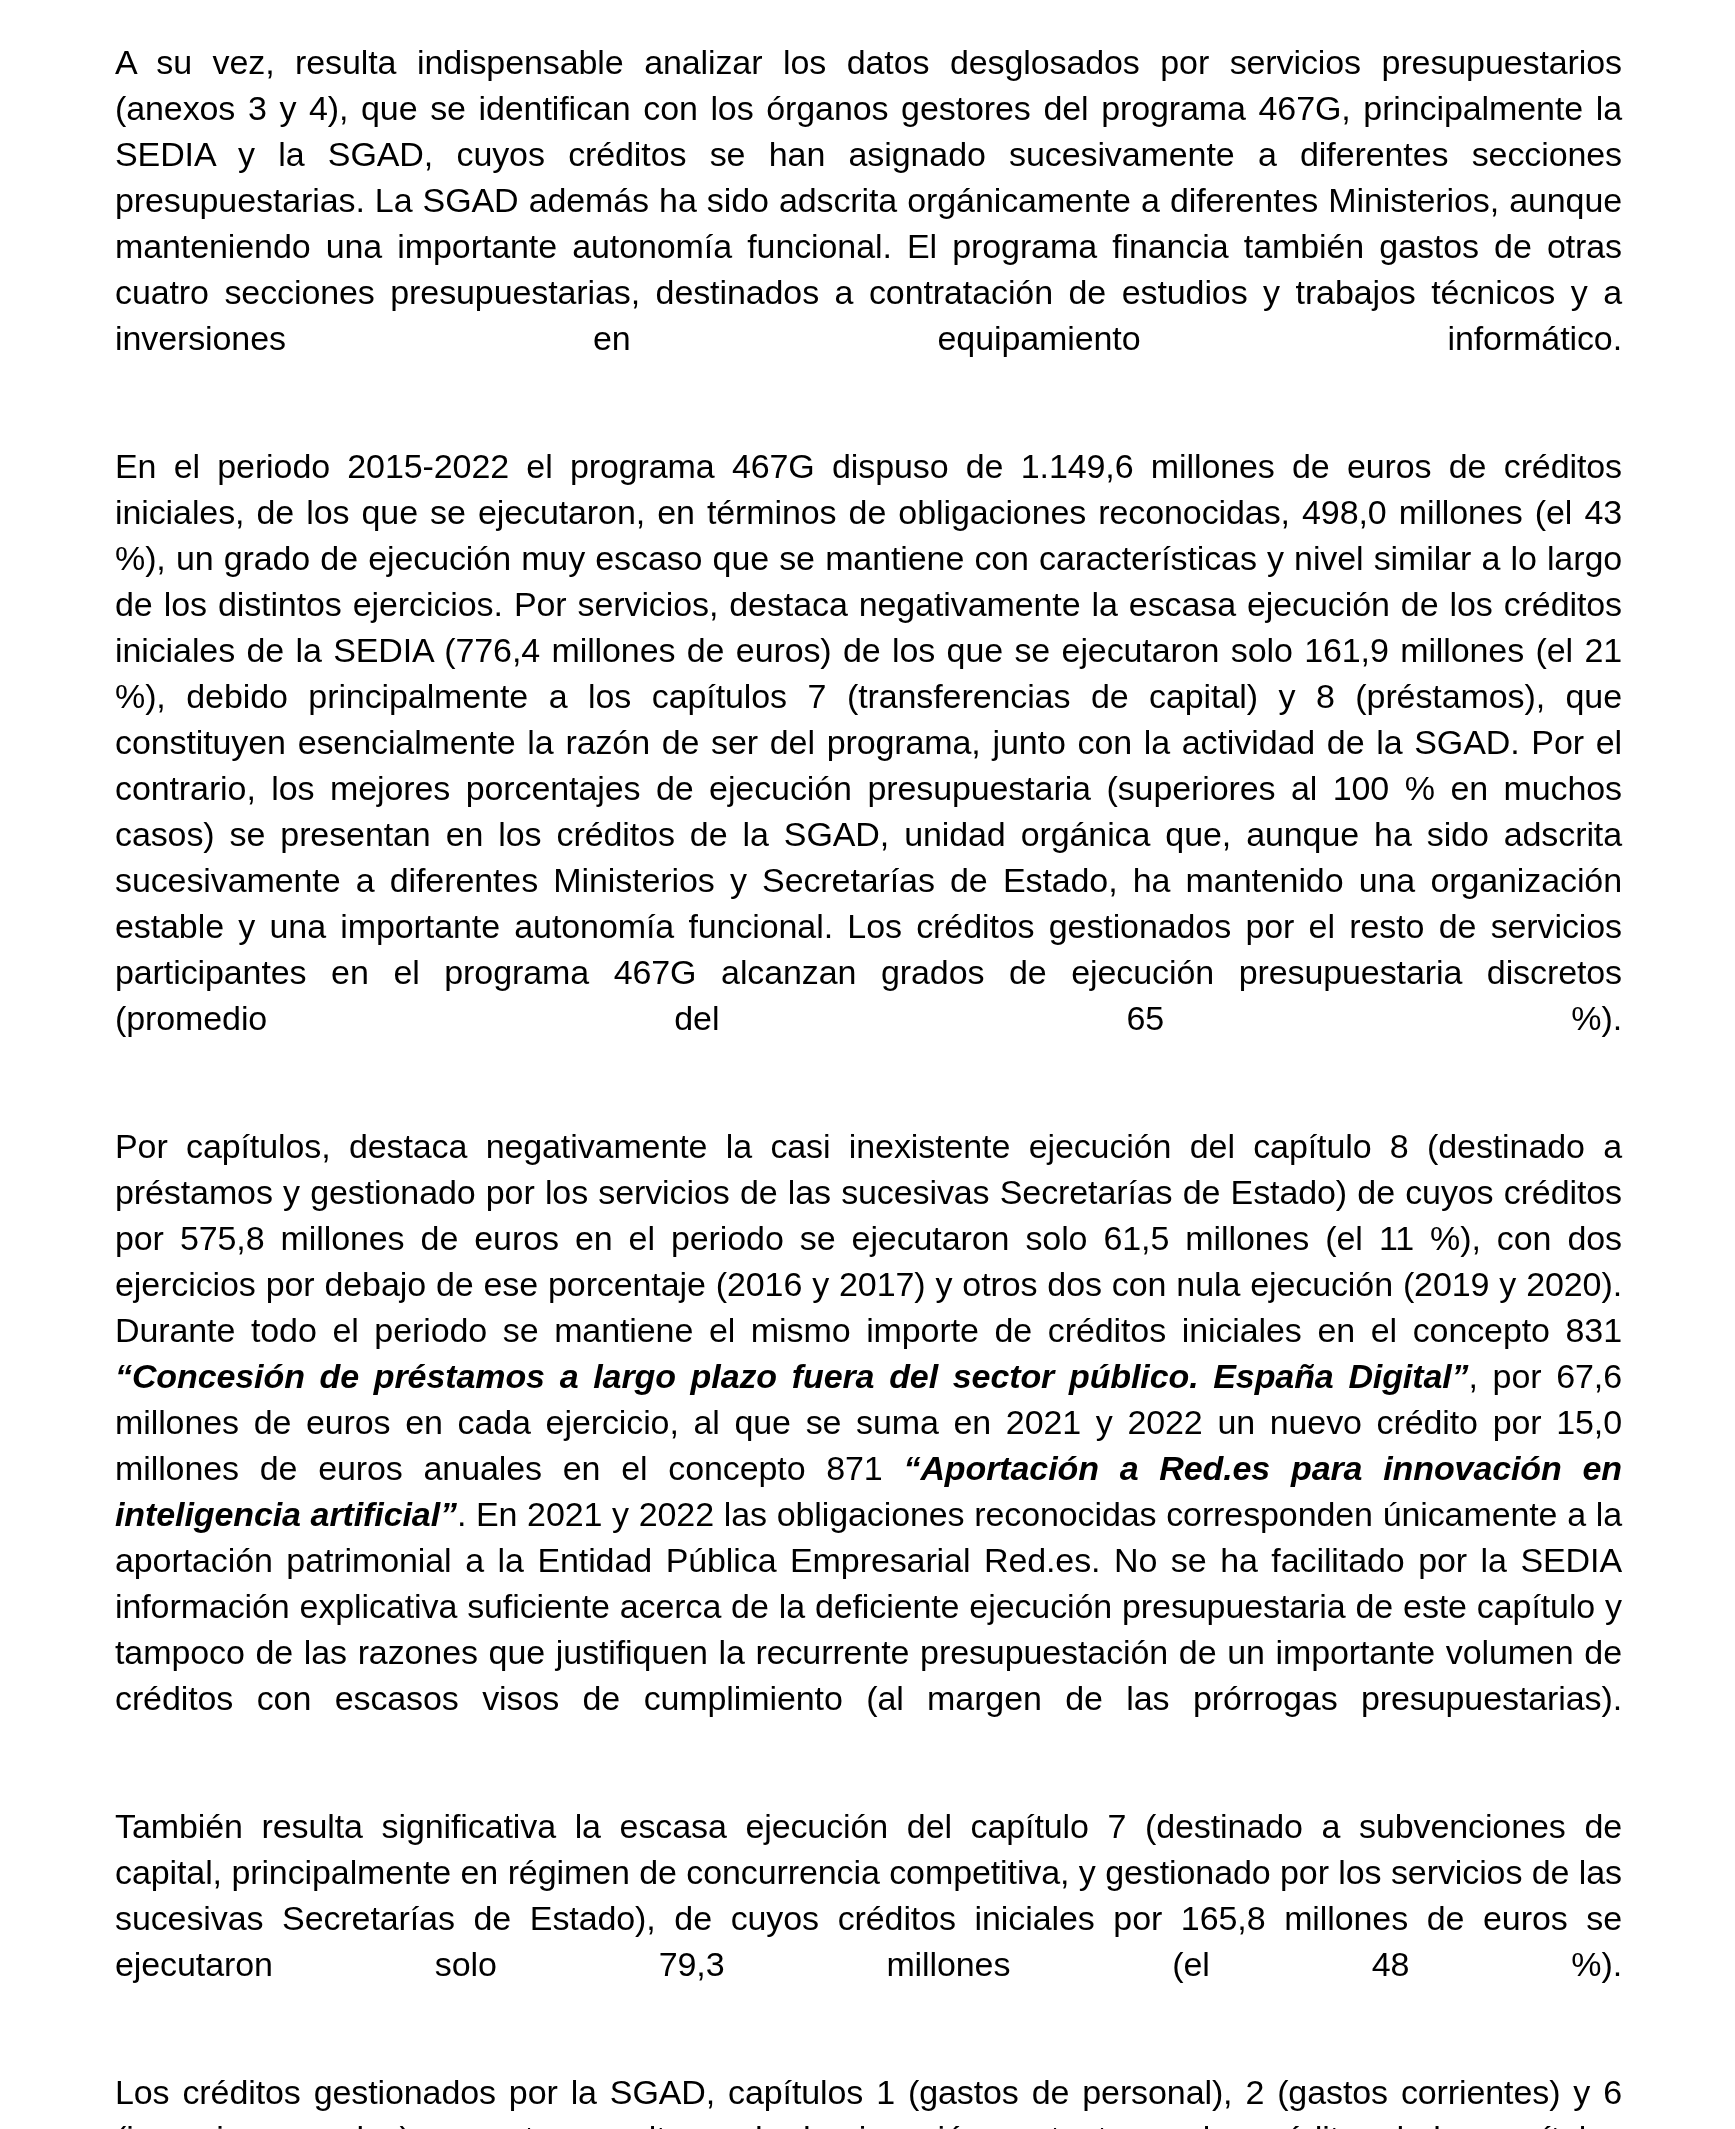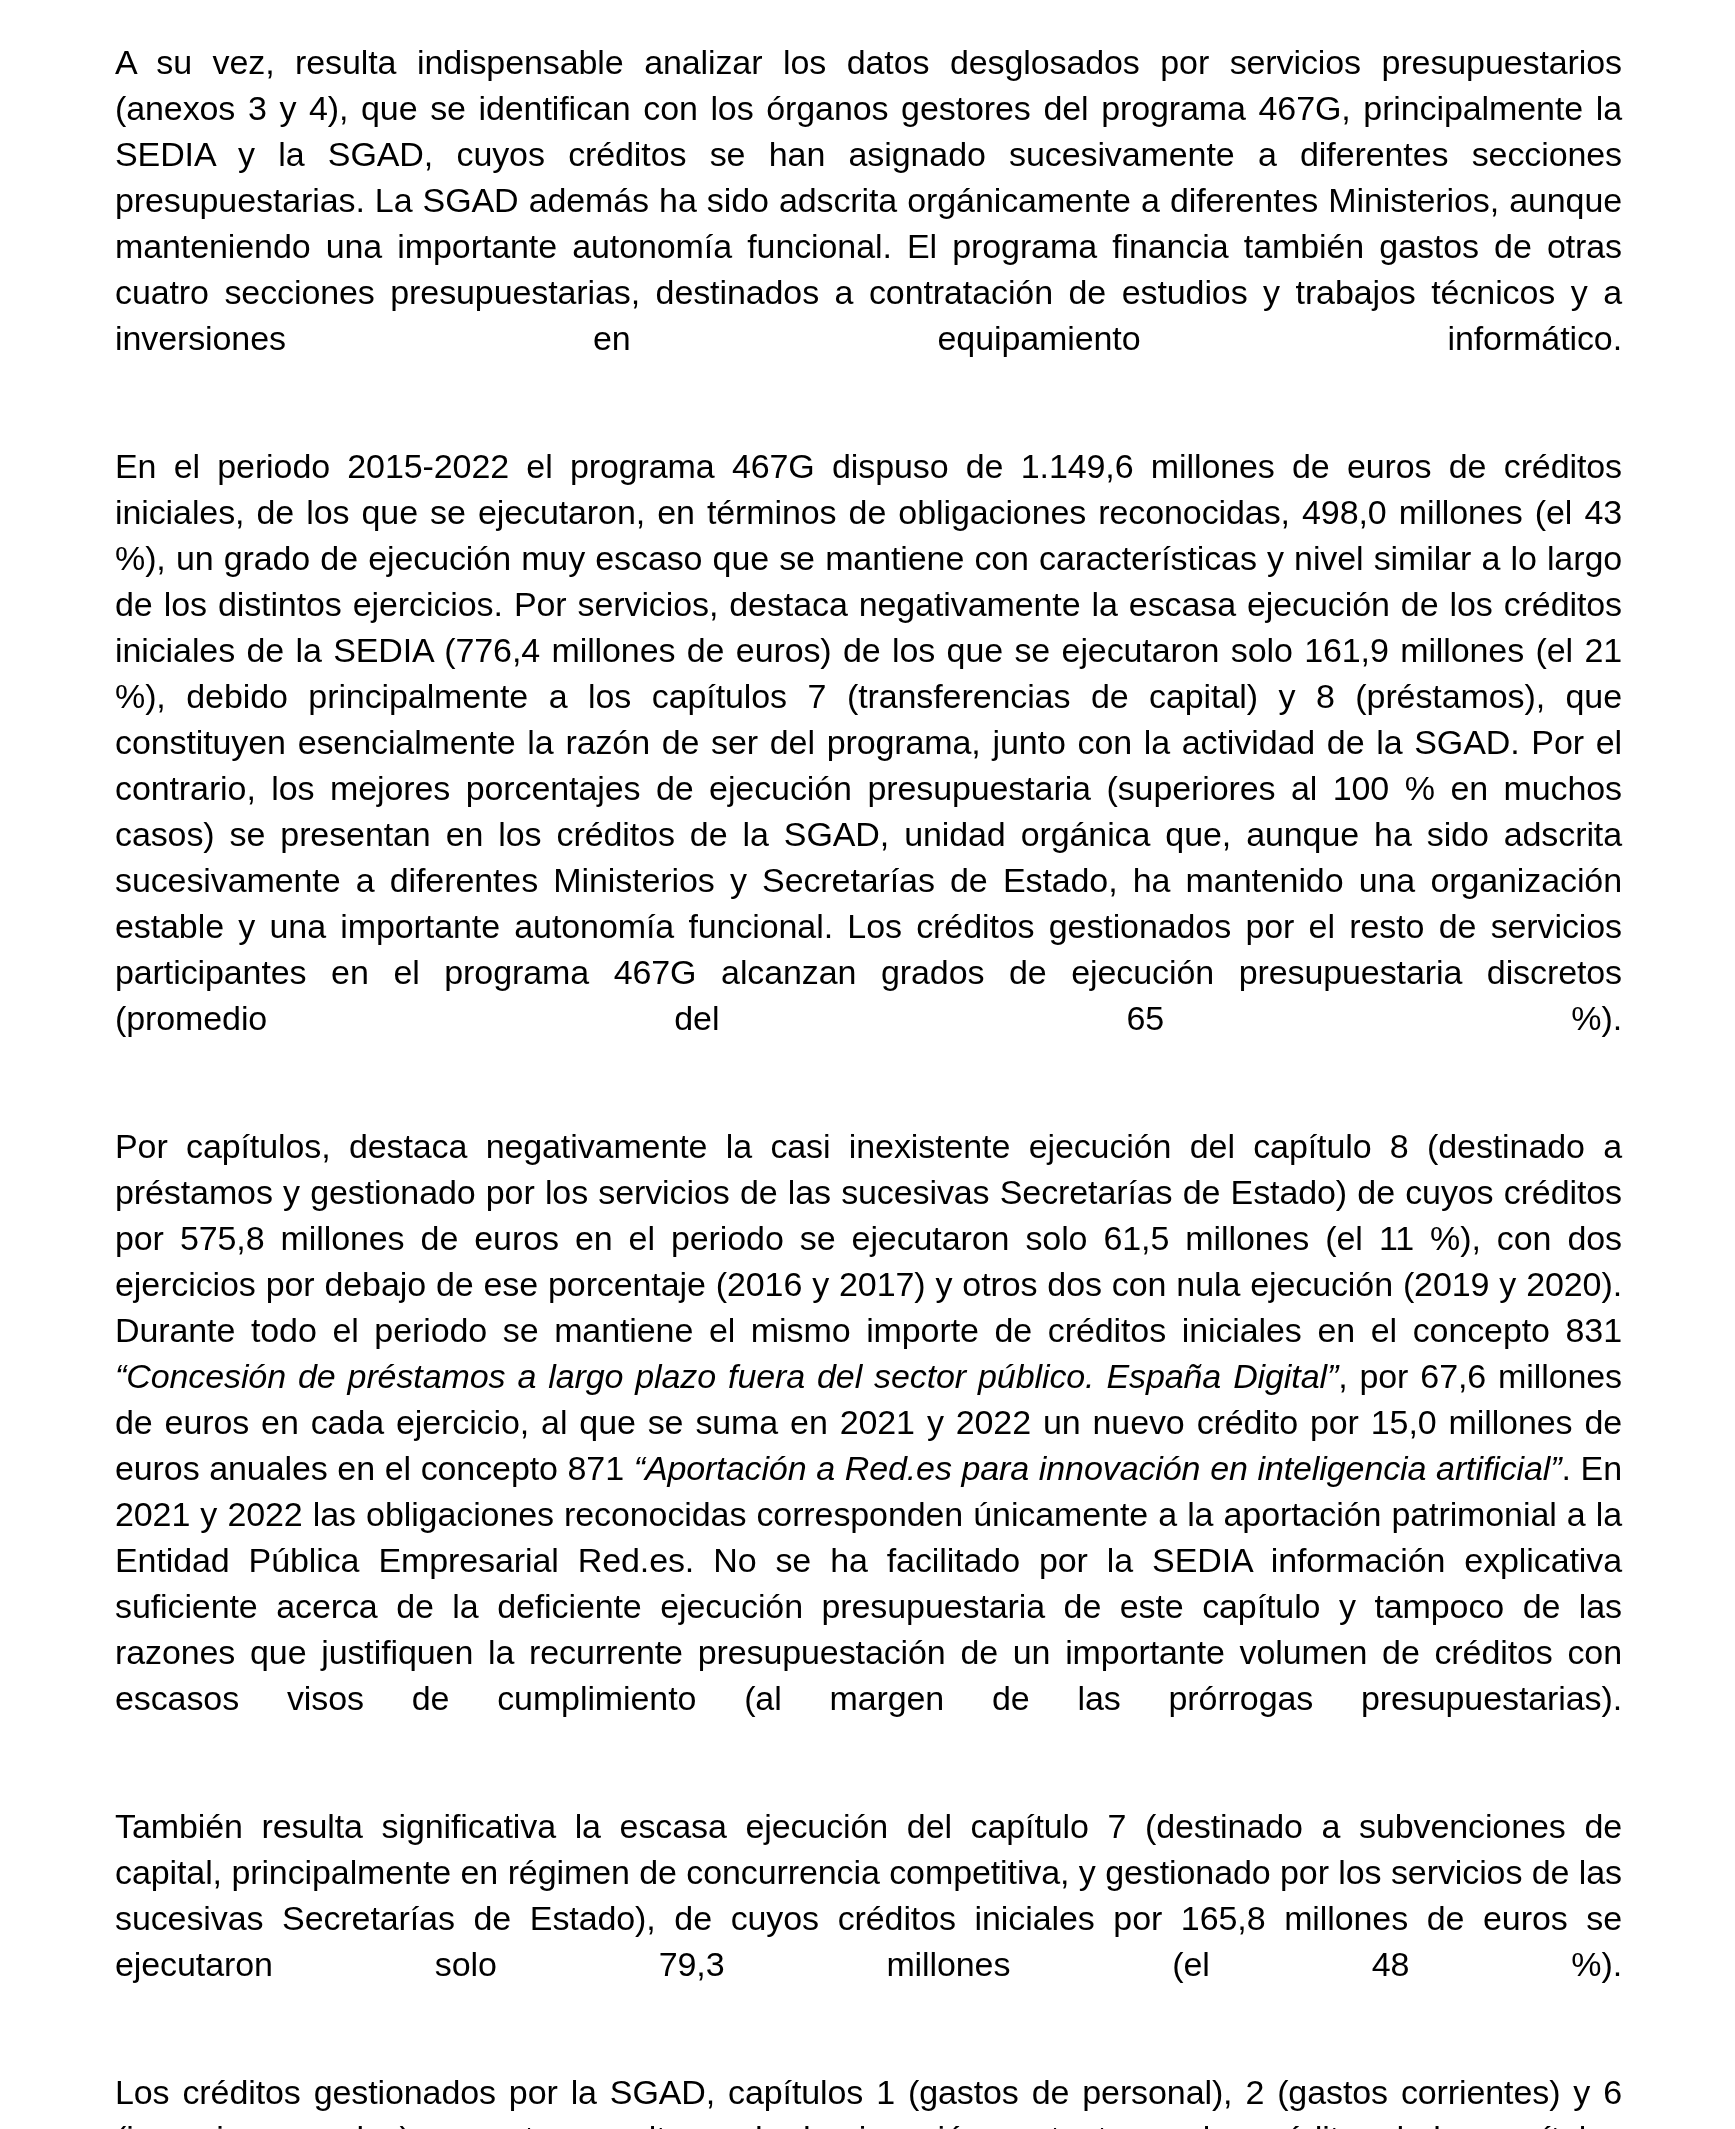--- a/index.html
+++ b/index.html
@@ -56,20 +56,21 @@
   
   p.para::after {
     content: "";
     display: inline-block;
     width: 100%;
   }
 
   em.cite {
     font-style: italic;
     font-stretch: condensed;
+    font-weight: bold;
   }
 </style>
 </head>
 <body>
 
 <div class="page">
   <div class="text-column">
 
     <p class="para">A su vez, resulta indispensable analizar los datos desglosados por servicios presupuestarios (anexos 3 y 4), que se identifican con los órganos gestores del programa 467G, principalmente la SEDIA y la SGAD, cuyos créditos se han asignado sucesivamente a diferentes secciones presupuestarias. La SGAD además ha sido adscrita orgánicamente a diferentes Ministerios, aunque manteniendo una importante autonomía funcional. El programa financia también gastos de otras cuatro secciones presupuestarias, destinados a contratación de estudios y trabajos técnicos y a inversiones en equipamiento informático.</p>
 

